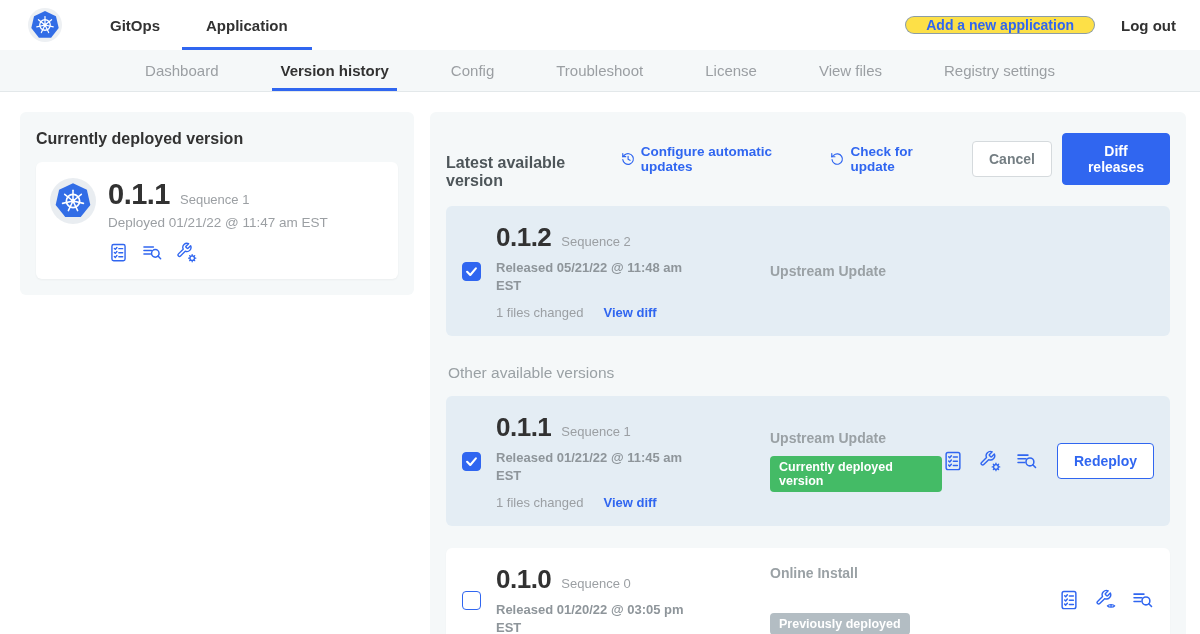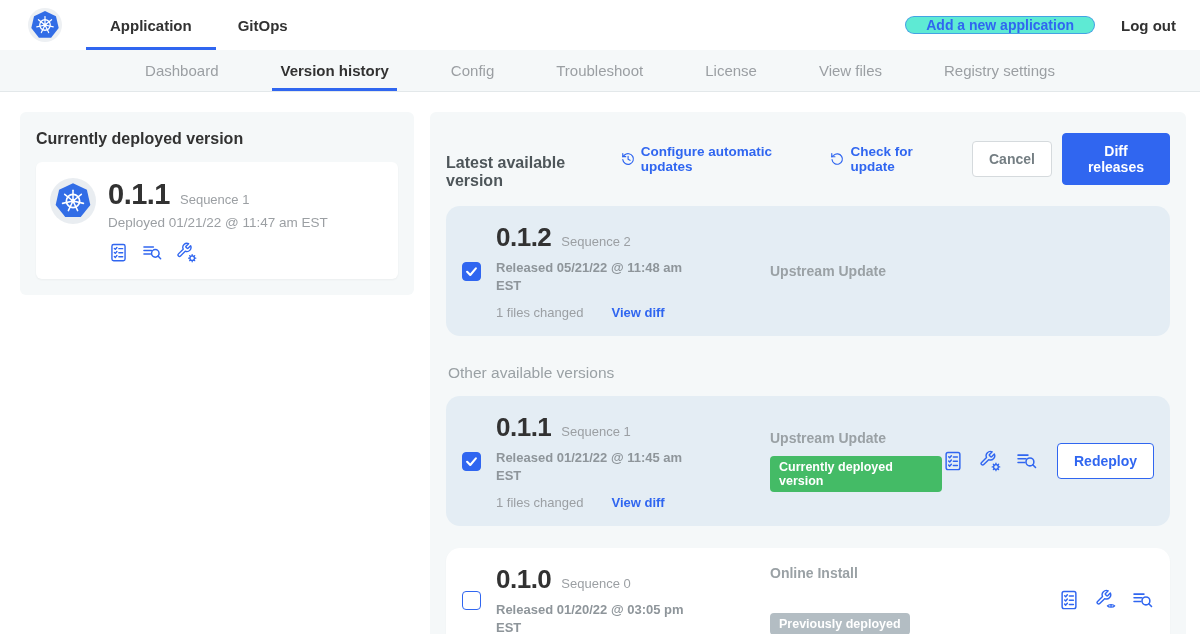--- a/index.html
+++ b/index.html
@@ -14,21 +14,21 @@
   
   .topbar{ height:50px; display:flex; align-items:center; padding:0 24px 0 28px; background:#fff; }
   .logo-circle{ width:34px; height:34px; border-radius:50%; background:#edf0f3;
     display:flex; align-items:center; justify-content:center; margin-right:34px; }
   .topnav{ display:flex; height:50px; }
   .topnav-item{ position:relative; display:flex; align-items:center; padding:0 14px;
     font-size:15px; font-weight:700; color:var(--dark); cursor:pointer; margin-right:18px; }
   .topnav-item.active::after{ content:""; position:absolute; left:-10px; right:-10px; bottom:0;
     height:3px; background:var(--blue); }
   .spacer{ flex:1; }
-  .pill-btn{ background:#5eead4; border:1.5px solid rgba(48,102,240,.55); color:var(--blue);
+  .pill-btn{ background:#fde047; border:1.5px solid rgba(48,102,240,.55); color:var(--blue);
     font-weight:700; font-size:14px; padding:0 20px; border-radius:18px; cursor:pointer;
     font-family:inherit; }
   .logout{ font-size:15px; font-weight:600; color:var(--dark); margin-left:26px; cursor:pointer; }
 
   
   .subnav{ height:42px; background:var(--panel); border-bottom:1px solid #e3e8ea;
     display:flex; align-items:stretch; justify-content:center; gap:62px; }
   .subnav-item{ position:relative; display:flex; align-items:center; font-size:15px;
     color:#9b9fa3; cursor:pointer; }
   .subnav-item.active{ color:var(--dark); font-weight:700; }
@@ -56,31 +56,31 @@
   .rp-header{ display:flex; align-items:center; }
   .rp-title{ font-size:16px; font-weight:700; color:var(--slate); margin-right:14px;margin-top:26px; }
   .link{ display:flex; align-items:center; gap:6px; color:var(--blue); font-size:13.5px;
     font-weight:700; cursor:pointer; margin-right:24px; }
   .btn{ font-family:inherit; font-size:14px; font-weight:700; border-radius:4px;
     padding:9px 16px; cursor:pointer; }
   .btn-cancel{ background:#fff; border:1px solid #d5dadd; color:#747e83; margin-right:10px; }
   .btn-primary{ background:var(--blue); border:1px solid var(--blue); color:#fff; }
   .btn-outline{ background:#fff; border:1px solid var(--blue); color:var(--blue); }
 
-  .vrow{ border-radius:14px; padding:16px; display:flex; align-items:center; margin-top:16px; }
+  .vrow{ border-radius:6px; padding:16px; display:flex; align-items:center; margin-top:16px; }
   .vrow.selected{ background:var(--sel); }
   .vrow.plain{ background:#fff; box-shadow:0 1px 2px rgba(50,50,60,.04); margin-top:22px; }
   .checkbox{ width:19px; height:19px; border-radius:4px; border:1.5px solid var(--blue);
     background:#fff; flex:none; margin-right:15px; cursor:pointer;
     display:flex; align-items:center; justify-content:center; }
   .checkbox.checked{ background:var(--blue); }
   .vcol{ width:196px; flex:none; }
   .ver-mid{ font-size:26px; font-weight:700; letter-spacing:-.5px; color:var(--dark); }
   .released{ font-size:13px; font-weight:700; color:var(--gray2); margin-top:6px; line-height:1.35; }
-  .files-line{ display:flex; gap:28px; margin-top:11px; font-size:13px; }
+  .files-line{ display:flex; gap:20px; margin-top:11px; font-size:13px; }
   .files{ color:#9b9fa3; }
   .viewdiff{ color:var(--blue); font-weight:700; cursor:pointer; }
   .scol{ flex:1; padding-left:78px; }
   .source{ font-size:14px; font-weight:700; color:var(--gray); }
   .badge{ display:inline-block; margin-top:10px; font-size:12.5px; font-weight:700; color:#fff;
     padding:4px 9px; border-radius:4px; }
   .badge.green{ background:var(--green); }
   .badge.gray{ background:var(--graybadge);margin-top:32px; }
   .acol{ display:flex; align-items:center; gap:15px; flex:none; }
   .acol .btn{ margin-left:4px; min-width:86px; }
@@ -165,25 +165,25 @@
 
 <div>
 
   <header class="topbar">
     <div class="logo-circle">
       <svg width="30" height="30" viewBox="0 0 32 32">
           <use href="#k8s-logo"></use>
         </svg>
     </div>
     <nav class="topnav">
+      <div class="topnav-item">
+        <span>GitOps</span>
+      </div>
       <div class="topnav-item active">
         <span>Application</span>
-      </div>
-      <div class="topnav-item">
-        <span>GitOps</span>
       </div>
     </nav>
     <div class="spacer"></div>
     <button class="pill-btn">Add a new application</button>
     <div class="logout">Log out</div>
   </header>
 
   <nav class="subnav">
     <div class="subnav-item">Dashboard</div>
     <div class="subnav-item active">Version history</div>

